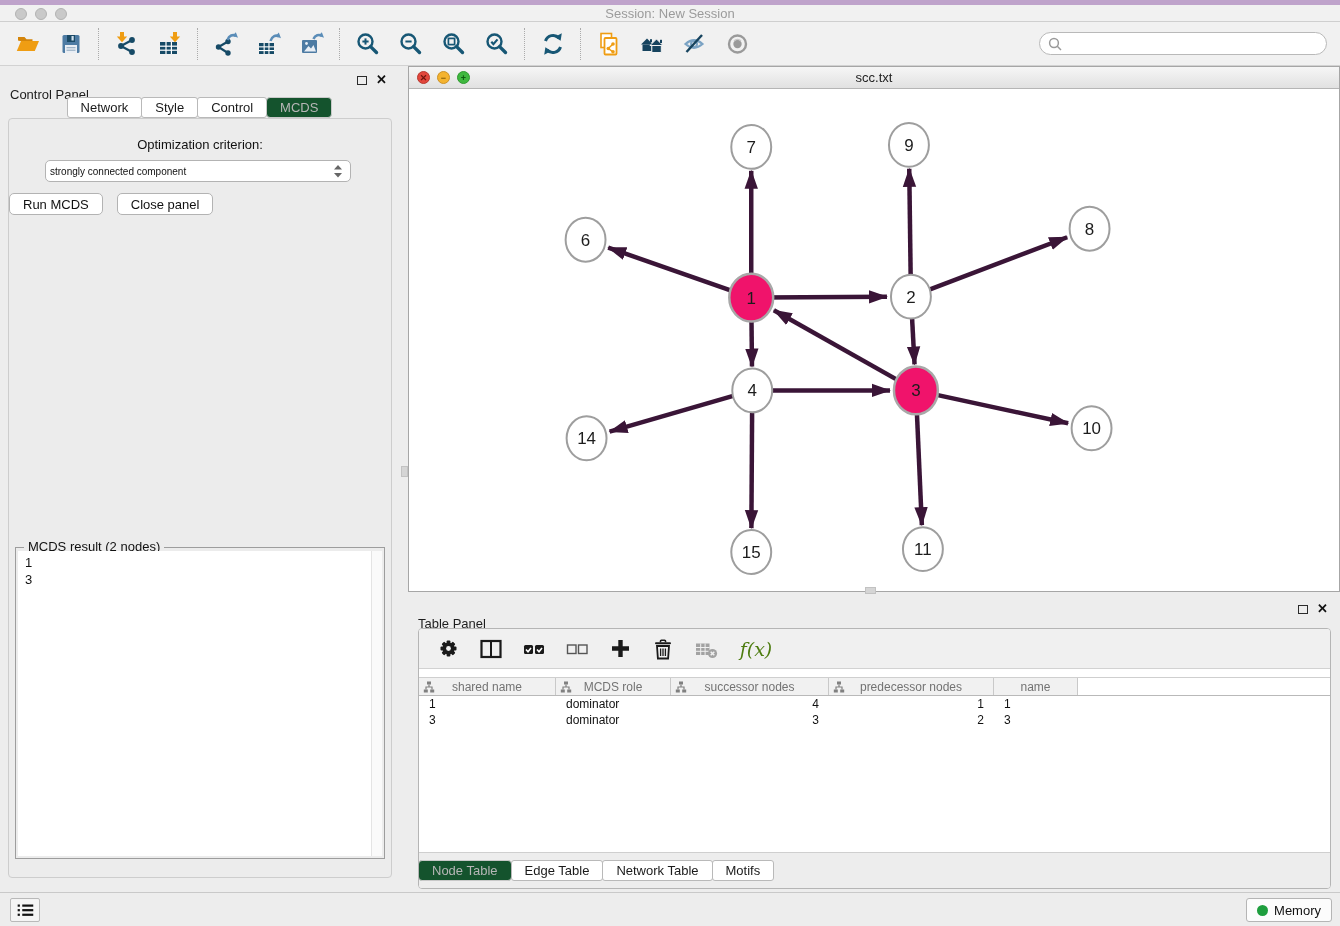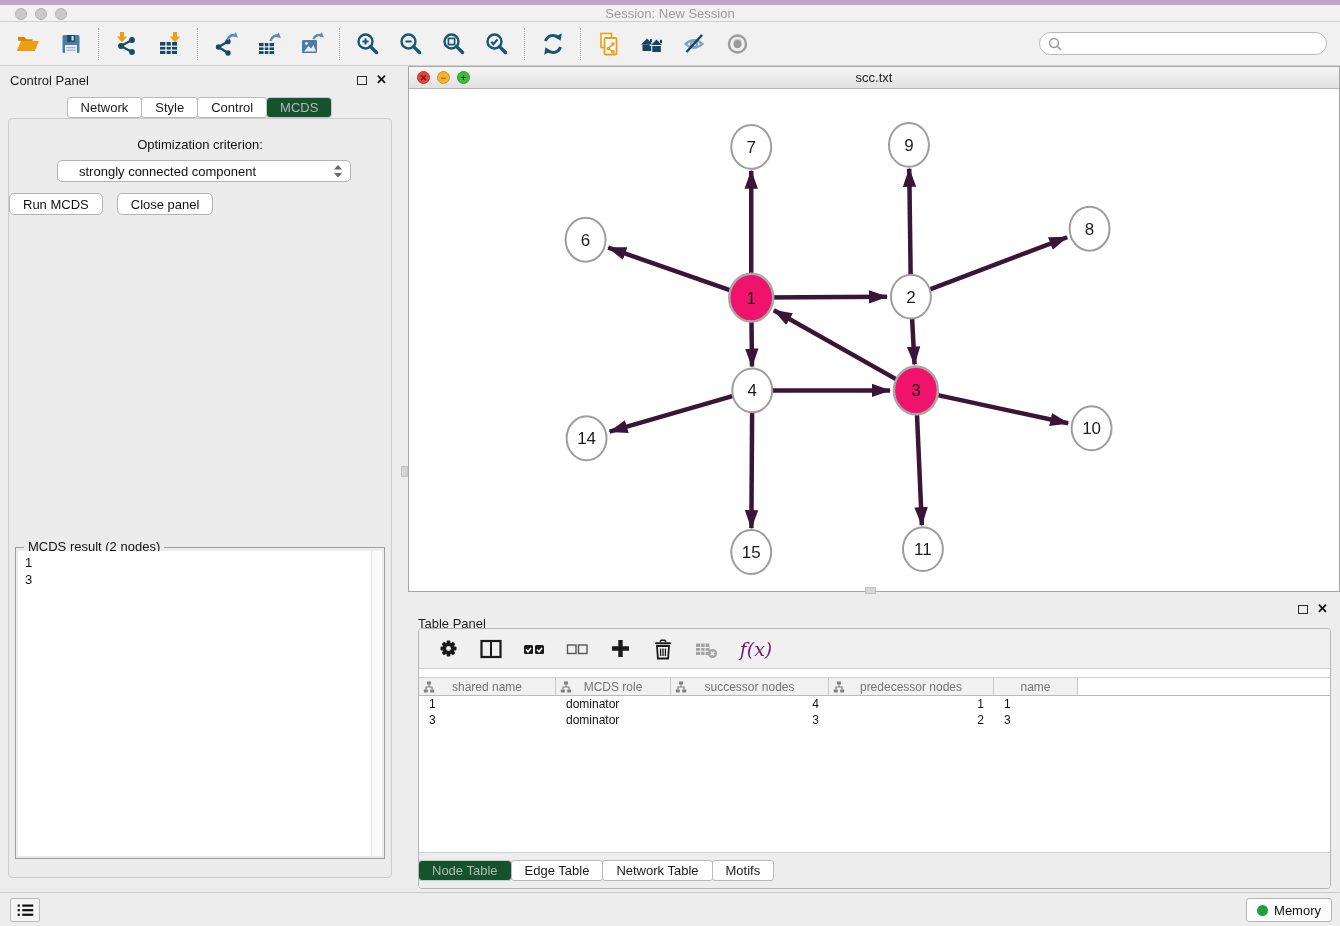--- a/index.html
+++ b/index.html
@@ -21,33 +21,33 @@
   .tbtn { width:33px; height:34px; display:flex; align-items:center; justify-content:center;
     margin:0 5px; cursor:default; }
   .tsep { width:0; height:32px; border-left:1px dotted #ababab; margin:0 6px; }
   .searchbox { margin-left:auto; margin-right:13px; width:288px; height:23px; background:#fff;
     border:1px solid #b9b9b9; border-radius:12px; display:flex; align-items:center; padding:0 8px; }
   .searchbox input { border:none; outline:none; flex:1; font-size:12px; background:transparent;
     font-family:"Liberation Sans",sans-serif; }
 
   
   .control-panel { position:absolute; left:0; top:66px; width:400px; bottom:34px; background:#ededed; }
-  .panel-title { position:absolute; left:10px; top:7px; font-size:13px; color:#1d1d1d; }
+  .panel-title { position:absolute; left:10px; top:21px; font-size:13px; color:#1d1d1d; }
   .float-ic { position:absolute; width:10px; height:9px; border:1.5px solid #2b2b2b; top:10px; }
   .close-ic { position:absolute; font-size:13px; font-weight:bold; color:#111; top:6px; }
   .tabrow { position:absolute; left:0; right:0; top:31px; display:flex; justify-content:center; }
   .tab { height:21px; padding:0 13px; background:#fff; border:1px solid #b9b9b9; font-size:13px;
     color:#1a1a1a; display:flex; align-items:center; border-radius:3px; margin-left:-1px; }
   .tab.selected { background:#14532d; color:#b6b6b6; border-color:#c9c9c9; border-radius:4px; }
   .cp-content { position:absolute; left:8px; right:8px; top:52px; bottom:14px; background:#ececec;
     border:1px solid #cdcdcd; border-radius:4px; }
   .opt-label { position:absolute; left:0; right:0; top:18px; text-align:center; font-size:13px; color:#111; }
   .dropdown { position:absolute; left:36px; right:40px; top:41px; height:22px; background:#fff;
     border:1px solid #b3b3b3; border-radius:5px; display:flex; align-items:center;
-    padding:0 8px 0 21px; font-size:13px; color:#111;margin-left:12px; }
+    padding:0 8px 0 4px; font-size:10px; color:#111; }
   .dropdown .dd-label { flex:1; }
   .btnrow { position:absolute; left:0; right:0; top:74px; display:flex; gap:14px; }
   .pbtn { height:22px; padding:0 13px; background:#fff; border:1px solid #b3b3b3; border-radius:5px;
     font-size:13px; color:#111; display:flex; align-items:center; }
   .result-fs { position:absolute; left:6px; right:6px; top:428px; bottom:18px; border:1px solid #9d9d9d; }
   .result-legend { position:absolute; top:-9px; left:8px; background:#ececec; padding:0 4px;
     font-size:13px; color:#111; }
   .result-box { position:absolute; left:2px; right:2px; top:3px; bottom:2px; background:#fff; overflow:hidden; }
   .result-scroll { position:absolute; right:0; top:0; bottom:0; width:11px; background:#fafafa;
     border-left:1px solid #e4e4e4; }
@@ -70,21 +70,21 @@
   .t-grn   { left:48px; background:#3fb83f; border:1px solid #2f9a30; color:#0e5c10; }
   .netcanvas { position:absolute; left:0; right:0; top:22px; bottom:0; background:#fff; }
 
   
   .table-panel { position:absolute; left:408px; right:0; top:596px; bottom:34px; background:#ededed; }
   .tp-container { position:absolute; left:10px; right:9px; top:32px; bottom:3px; background:#fff;
     border:1px solid #b5b5b5; border-radius:4px; overflow:hidden; }
   .tp-toolbar { position:absolute; left:0; right:0; top:0; height:40px; background:#f0f0f0;
     border-bottom:1px solid #d2d2d2; display:flex; align-items:center; padding-left:16px; gap:17px; }
   .tp-tool { width:26px; height:26px; display:flex; align-items:center; justify-content:center; }
-  .fx-label { font-family:"DejaVu Serif", serif; font-style:italic; font-size:19px; color:#701a75; }
+  .fx-label { font-family:"DejaVu Serif", serif; font-style:italic; font-size:19px; color:#4d7c0f; }
   .tbl { position:absolute; left:0; right:0; top:48px; }
   .tbl-header { display:flex; border-top:1px solid #cfcfcf; border-bottom:1px solid #b9b9b9; height:19px; }
   .th-cell { background:#f1f1f1; border-right:1px solid #c9c9c9; font-size:12px; color:#737373;
     display:flex; align-items:center; justify-content:center; position:relative; }
   .th-cell .sort-ic { position:absolute; left:4px; top:3px; }
   .tbl-row { display:flex; height:16px; }
   .td-cell { font-size:12px; color:#111; line-height:16px; overflow:hidden; white-space:nowrap; }
   .tp-tabs { position:absolute; left:0; right:0; bottom:0; height:36px; background:#ededed;
     border-top:1px solid #cfcfcf; display:flex; align-items:center; }
 

